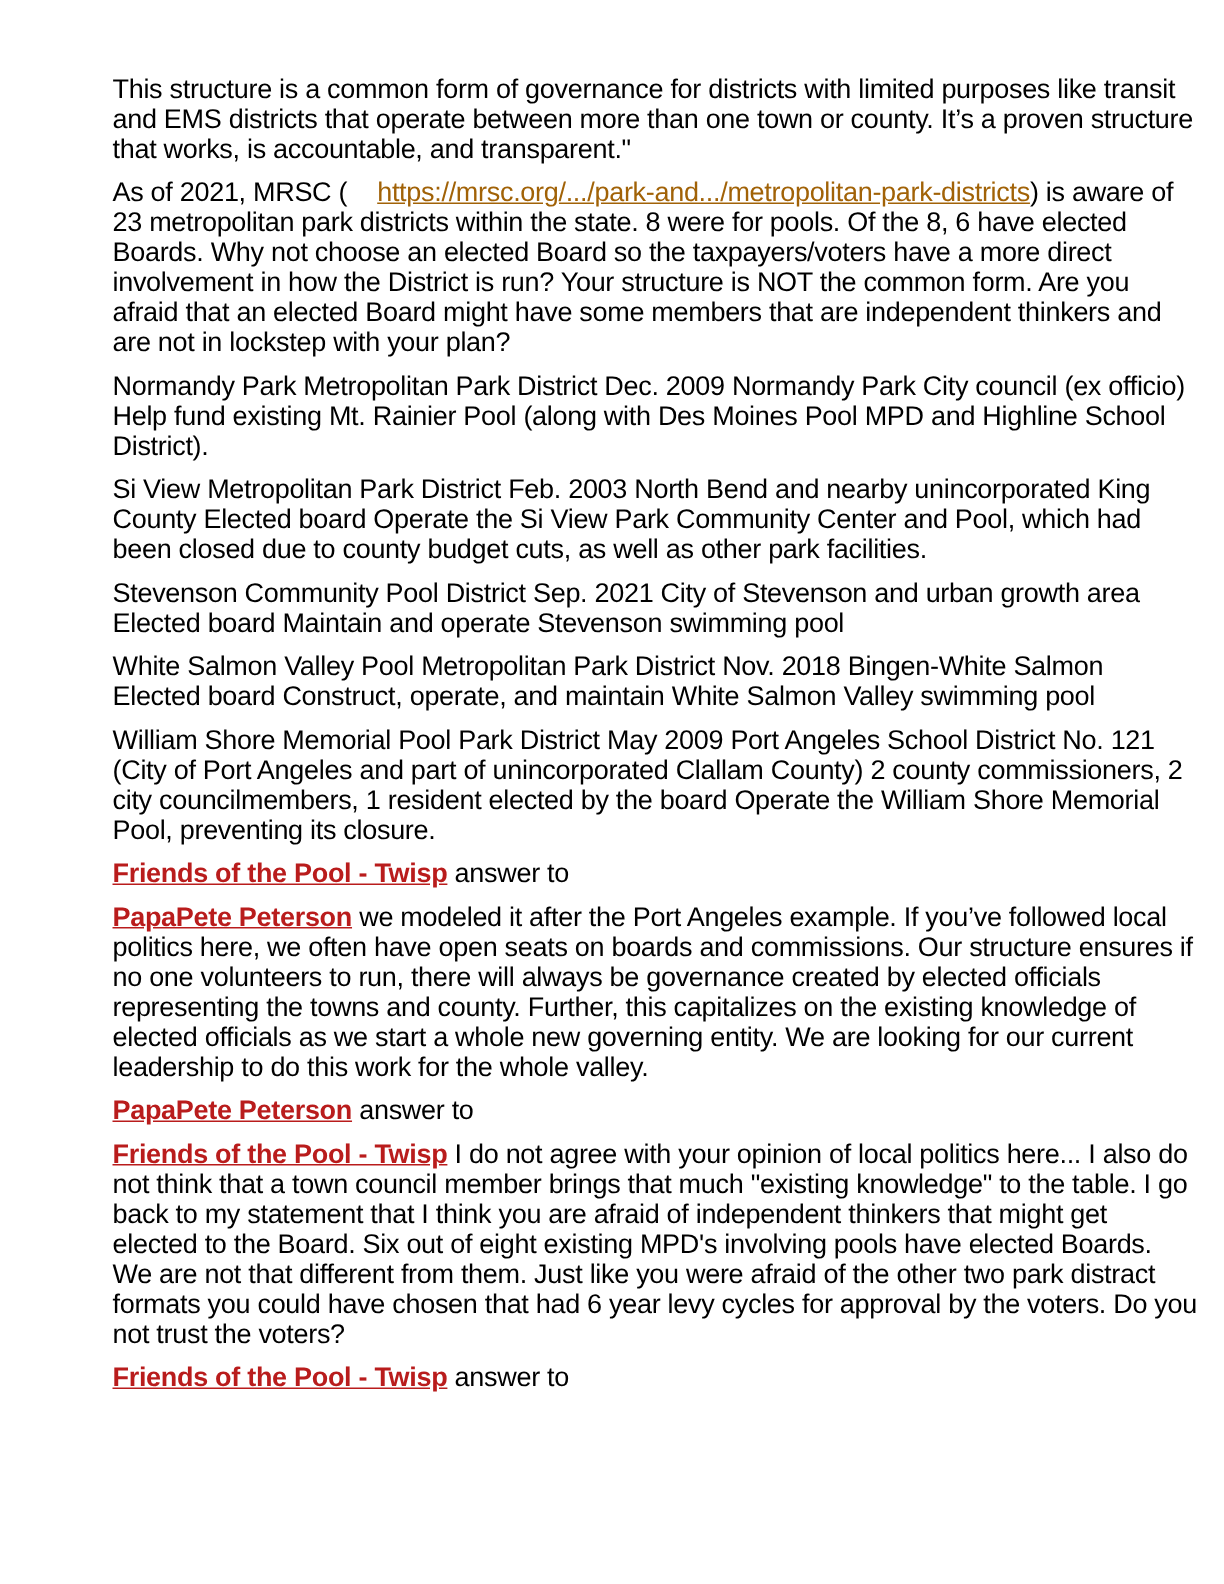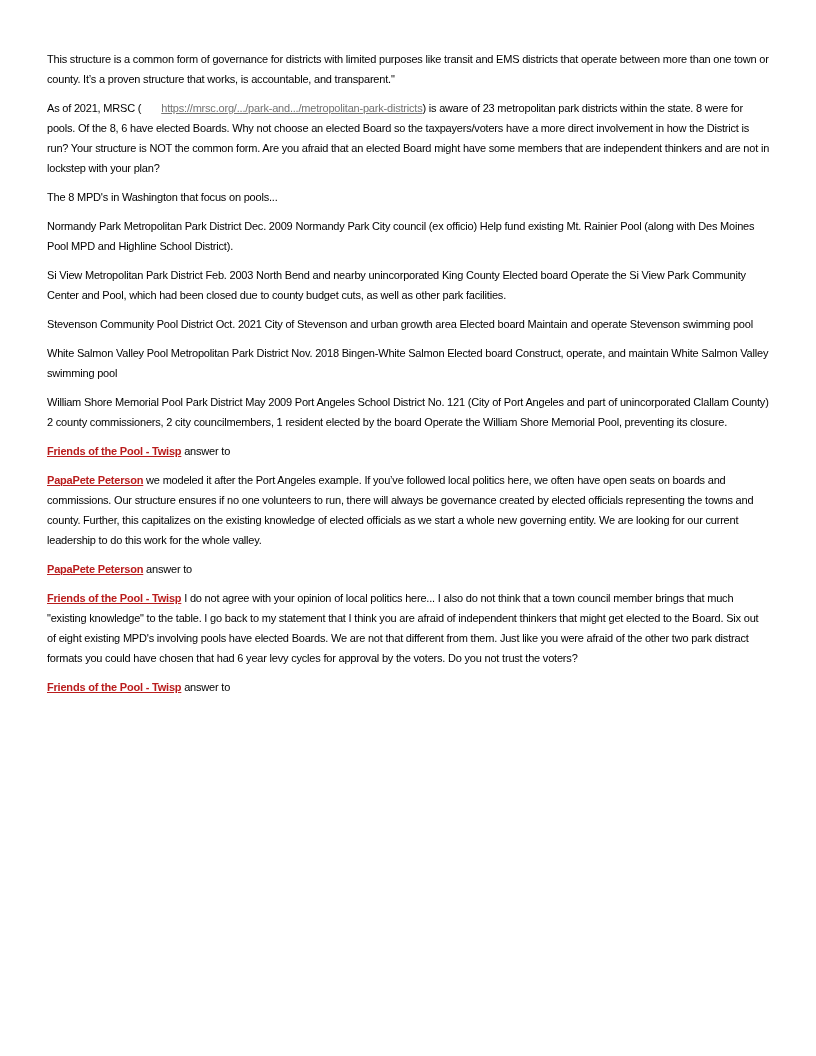--- a/index.html
+++ b/index.html
@@ -16,52 +16,52 @@
   .page {
     box-sizing: border-box;
     width: 816px;
     height: 1056px;
     padding: 49px 46px 48px 47px;
     background: #ffffff;
   }
   .doc {
     width: 723px;
     color: #000000;
-    font-size: 11px;
+    font-size: 18px;
     line-height: 20px;
     letter-spacing: -0.2px;
+    margin-left: 28px;
   }
   .doc p {
     margin: 0 0 9px 0;
   }
   a.url-link {
-    color: #737373;
+    color: #a16207;
     text-decoration: underline;
     font-weight: normal;
     cursor: pointer;
     padding-left: 20px;
   }
   a.profile-link {
     color: #b91c1c;
     text-decoration: underline;
     font-weight: bold;
     cursor: pointer;
   }
 </style>
 </head>
 <body>
 
 <main class="page">
   <article class="doc" id="doc-content">
       <p><span>This structure is a common form of governance for districts with limited purposes like transit and EMS districts that operate between more than one town or county. It’s a proven structure that works, is accountable, and transparent."</span></p>
       <p><span>As of 2021, MRSC (</span><a class="url-link" href="#">https://mrsc.org/.../park-and.../metropolitan-park-districts</a><span>) is aware of 23 metropolitan park districts within the state. 8 were for pools. Of the 8, 6 have elected Boards. Why not choose an elected Board so the taxpayers/voters have a more direct involvement in how the District is run? Your structure is NOT the common form. Are you afraid that an elected Board might have some members that are independent thinkers and are not in lockstep with your plan?</span></p>
-      <p><span>The 8 MPD's in Washington that focus on pools...</span></p>
       <p><span>Normandy Park Metropolitan Park District Dec. 2009 Normandy Park City council (ex officio) Help fund existing Mt. Rainier Pool (along with Des Moines Pool MPD and Highline School District).</span></p>
       <p><span>Si View Metropolitan Park District Feb. 2003 North Bend and nearby unincorporated King County Elected board Operate the Si View Park Community Center and Pool, which had been closed due to county budget cuts, as well as other park facilities.</span></p>
-      <p><span>Stevenson Community Pool District Oct. 2021 City of Stevenson and urban growth area Elected board Maintain and operate Stevenson swimming pool</span></p>
+      <p><span>Stevenson Community Pool District Sep. 2021 City of Stevenson and urban growth area Elected board Maintain and operate Stevenson swimming pool</span></p>
       <p><span>White Salmon Valley Pool Metropolitan Park District Nov. 2018 Bingen-White Salmon Elected board Construct, operate, and maintain White Salmon Valley swimming pool</span></p>
       <p><span>William Shore Memorial Pool Park District May 2009 Port Angeles School District No. 121 (City of Port Angeles and part of unincorporated Clallam County) 2 county commissioners, 2 city councilmembers, 1 resident elected by the board Operate the William Shore Memorial Pool, preventing its closure.</span></p>
       <p><a class="profile-link" href="#">Friends of the Pool - Twisp</a><span> answer to</span></p>
       <p><a class="profile-link" href="#">PapaPete Peterson</a><span> we modeled it after the Port Angeles example. If you’ve followed local politics here, we often have open seats on boards and commissions. Our structure ensures if no one volunteers to run, there will always be governance created by elected officials representing the towns and county. Further, this capitalizes on the existing knowledge of elected officials as we start a whole new governing entity. We are looking for our current leadership to do this work for the whole valley.</span></p>
       <p><a class="profile-link" href="#">PapaPete Peterson</a><span> answer to</span></p>
       <p><a class="profile-link" href="#">Friends of the Pool - Twisp</a><span> I do not agree with your opinion of local politics here... I also do not think that a town council member brings that much "existing knowledge" to the table. I go back to my statement that I think you are afraid of independent thinkers that might get elected to the Board. Six out of eight existing MPD's involving pools have elected Boards. We are not that different from them. Just like you were afraid of the other two park distract formats you could have chosen that had 6 year levy cycles for approval by the voters. Do you not trust the voters?</span></p>
       <p><a class="profile-link" href="#">Friends of the Pool - Twisp</a><span> answer to</span></p>
     </article>
 </main>
 

